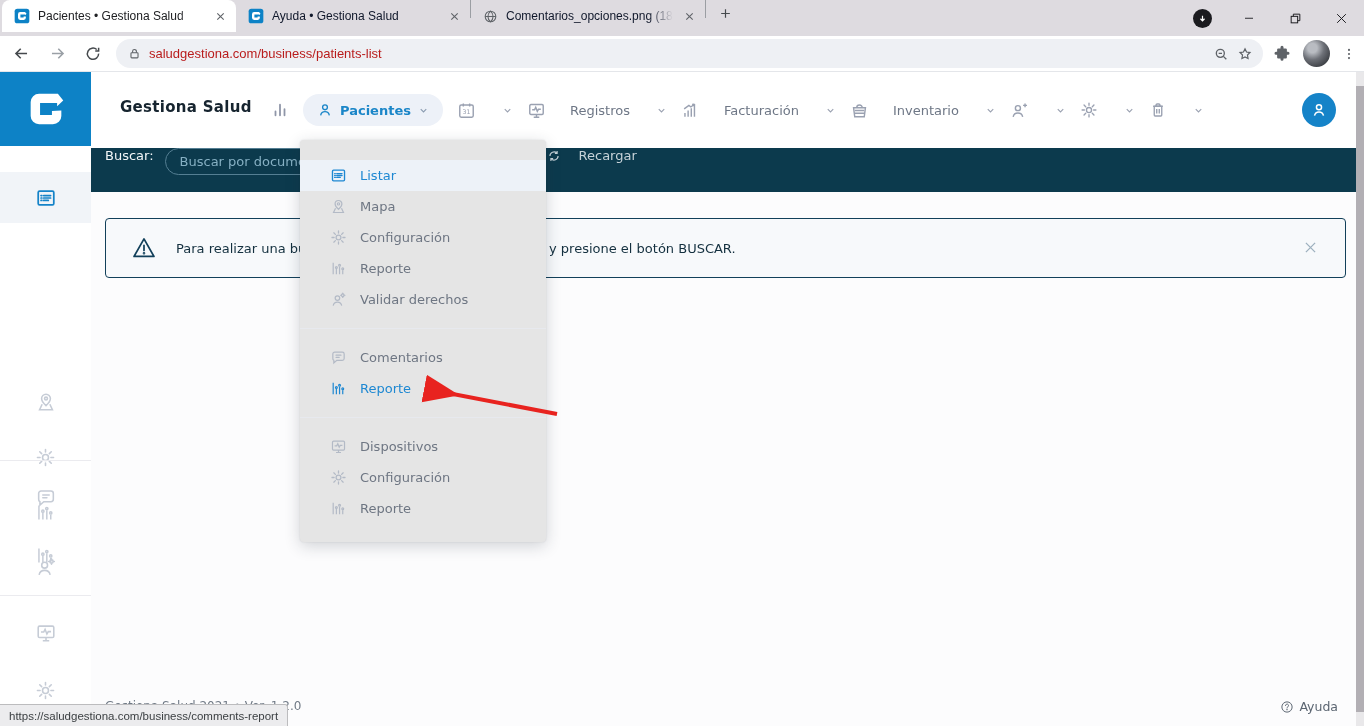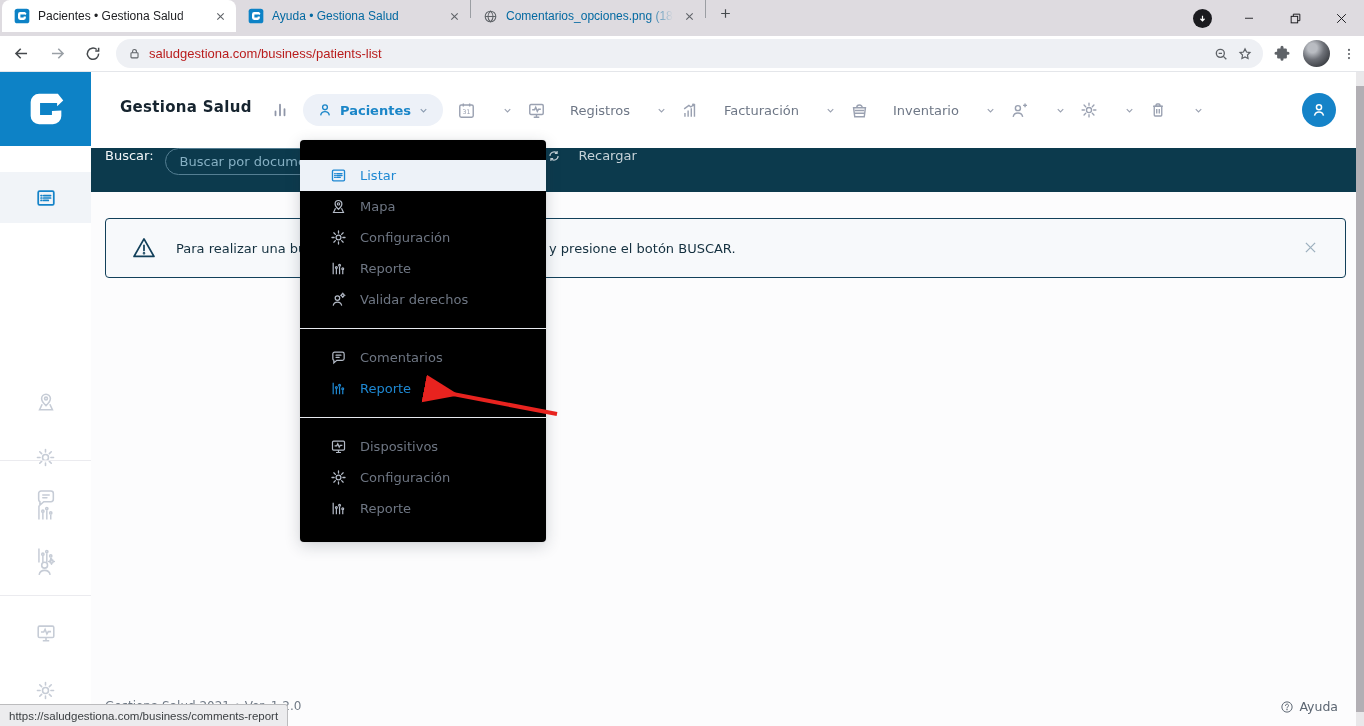--- a/index.html
+++ b/index.html
@@ -5,21 +5,21 @@
   html,body{margin:0;padding:0;background:#fff;}
   .stage{position:relative;width:1364px;height:726px;overflow:hidden;
          font-family:"Liberation Sans",sans-serif;background:#fff;}
   svg{display:block;}
   .ico{display:inline-flex;align-items:center;justify-content:center;flex:0 0 auto;}
 
   
   .tabstrip{position:absolute;left:0;top:0;width:1364px;height:36px;background:#dedbe0;
             display:flex;align-items:flex-start;}
   .tab{position:relative;height:32px;width:234px;display:flex;align-items:center;gap:8px;
-       padding:0 8px 0 12px;box-sizing:border-box;font-size:12px;color:#0369a1;}
+       padding:0 8px 0 12px;box-sizing:border-box;font-size:12px;color:#0f172a;}
   .tab.active{background:#fff;border-radius:8px 8px 0 0;color:#202124;}
   .tab-title{flex:1;white-space:nowrap;overflow:hidden;
              -webkit-mask-image:linear-gradient(90deg,#000 85%,transparent);
              mask-image:linear-gradient(90deg,#000 85%,transparent);}
   .tab-close{width:16px;height:16px;border-radius:8px;display:flex;align-items:center;justify-content:center;}
   .tab-sep{width:1px;height:18px;background:#9b9ea3;margin:0 0 7px 0;}
   .newtab{width:26px;height:26px;margin:0 0 3px 6px;border-radius:13px;
           display:flex;align-items:center;justify-content:center;}
   .winctl{position:absolute;right:0;top:0;height:36px;display:flex;align-items:center;}
   .winbtn{width:46px;height:36px;display:flex;align-items:center;justify-content:center;}
@@ -82,21 +82,21 @@
   .alert .warn{position:absolute;left:24px;top:16px;color:#12405a;}
   .alert-start{position:absolute;left:70px;top:22px;width:128px;overflow:hidden;white-space:nowrap;
                font-size:13px;color:#14303f;}
   .alert-end{position:absolute;left:443px;top:22px;white-space:nowrap;font-size:13px;color:#14303f;}
   .alert-close{position:absolute;right:26px;top:20px;color:#9db0be;}
   .footer-version{position:absolute;left:14px;bottom:13px;font-size:12px;color:#707a86;}
   .footer-help{position:absolute;right:26px;bottom:12px;display:flex;align-items:center;gap:5px;
                font-size:12.5px;color:#5c6672;}
 
   
-  .menu{position:absolute;left:300px;top:140px;width:246px;height:402px;background:#000000;z-index:30;
+  .menu{position:absolute;left:300px;top:140px;width:246px;height:402px;background:#e5e5e5;z-index:30;
         border-radius:4px;box-shadow:0 4px 16px rgba(35,45,60,.20),0 0 2px rgba(35,45,60,.12);
         box-sizing:border-box;padding-top:20px;font-family:"DejaVu Sans",sans-serif;}
   .mi{height:31px;display:flex;align-items:center;gap:13px;padding-left:30px;
       font-size:13px;color:#6e7683;}
   .mi .ico{color:#b3bac6;}
   .mi.hover-row{background:#edf2f8;color:#1e88d2;}
   .mi.hover-row .ico{color:#1e88d2;}
   .mi.linked{color:#1e88d2;}
   .mi.linked .ico{color:#1e88d2;}
   .menu-div{border-top:1px solid #e7e9ee;margin:13px 0;}

